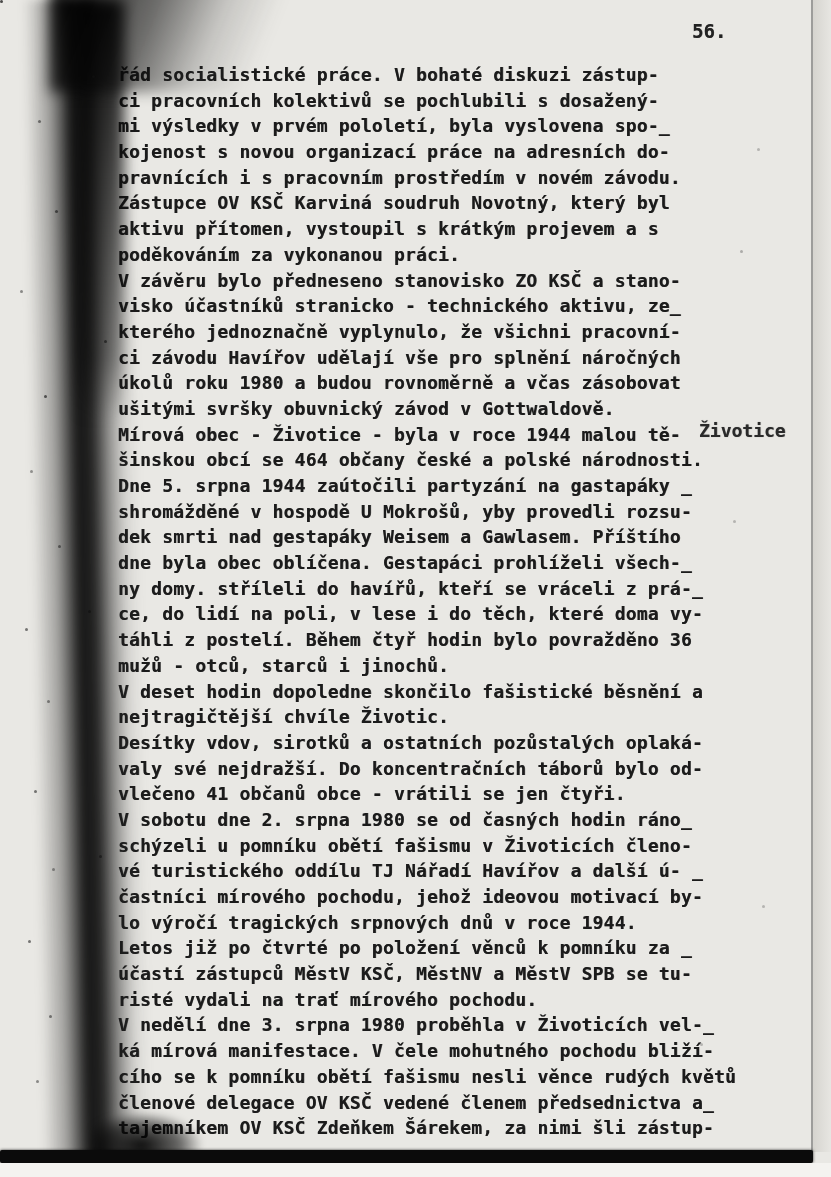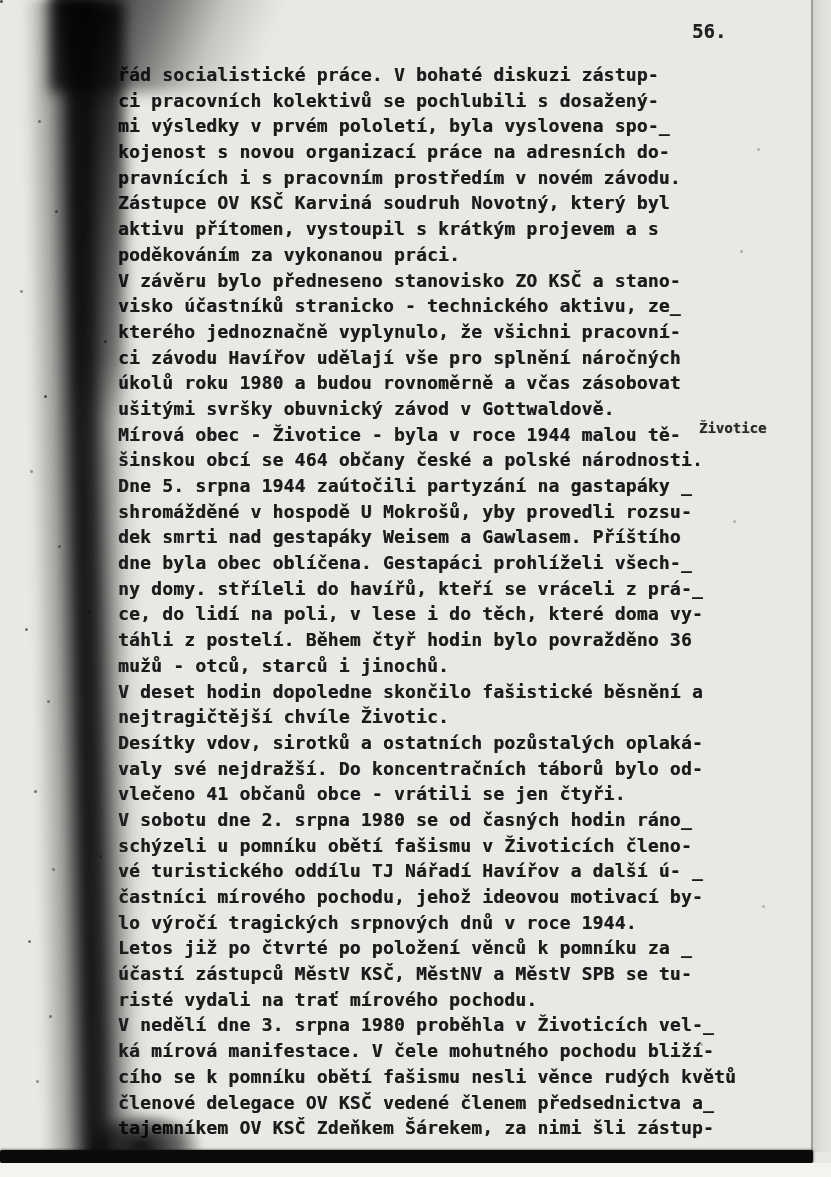--- a/index.html
+++ b/index.html
@@ -26,21 +26,21 @@
   }
   .text-block .line{height:25.7px;}
   .page-number{
     position:absolute;left:692px;top:20px;
     color:#222;font-size:19px;font-weight:bold;
     filter:blur(0.3px);
     text-shadow:0.4px 0.4px 0.6px rgba(25,25,25,0.6);
   }
   .margin-note{
     position:absolute;left:699px;top:420px;
-    color:#2a2a2a;font-size:14px;font-weight:bold;
+    color:#2a2a2a;font-size:18px;font-weight:bold;
     filter:blur(0.35px);
     text-shadow:0.4px 0.4px 0.7px rgba(30,30,30,0.6);
   }
   
   .gutter-shadow{
     position:absolute;left:0;top:0;width:700px;height:1158px;
     background:linear-gradient(89deg,
       rgba(0,0,0,0) 6%,
       rgba(20,20,20,0.35) 9.5%,
       rgba(5,5,5,0.93) 12.5%,

